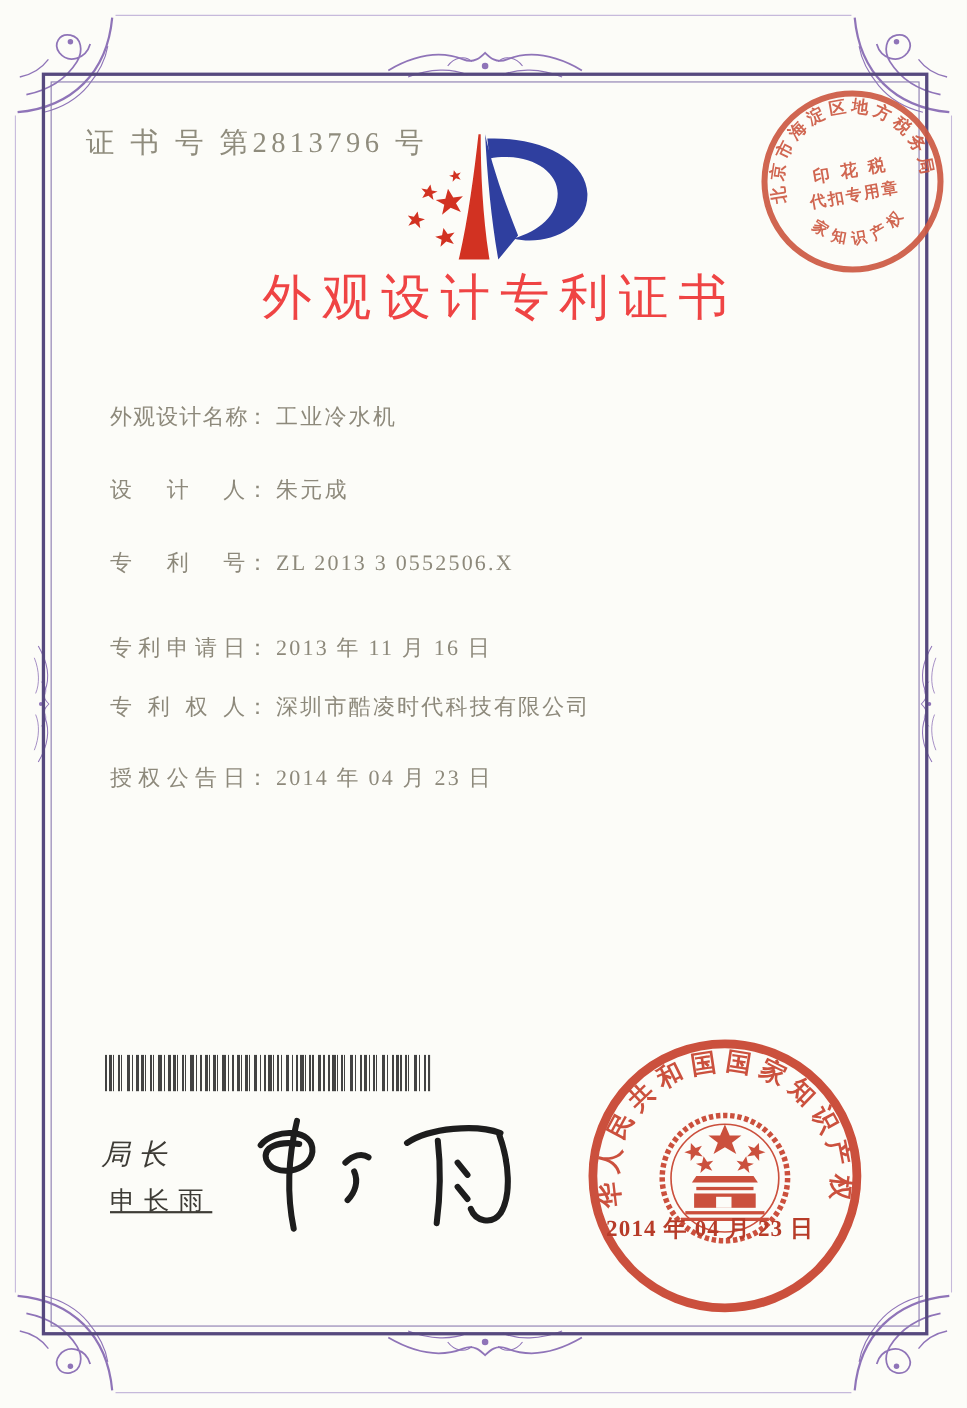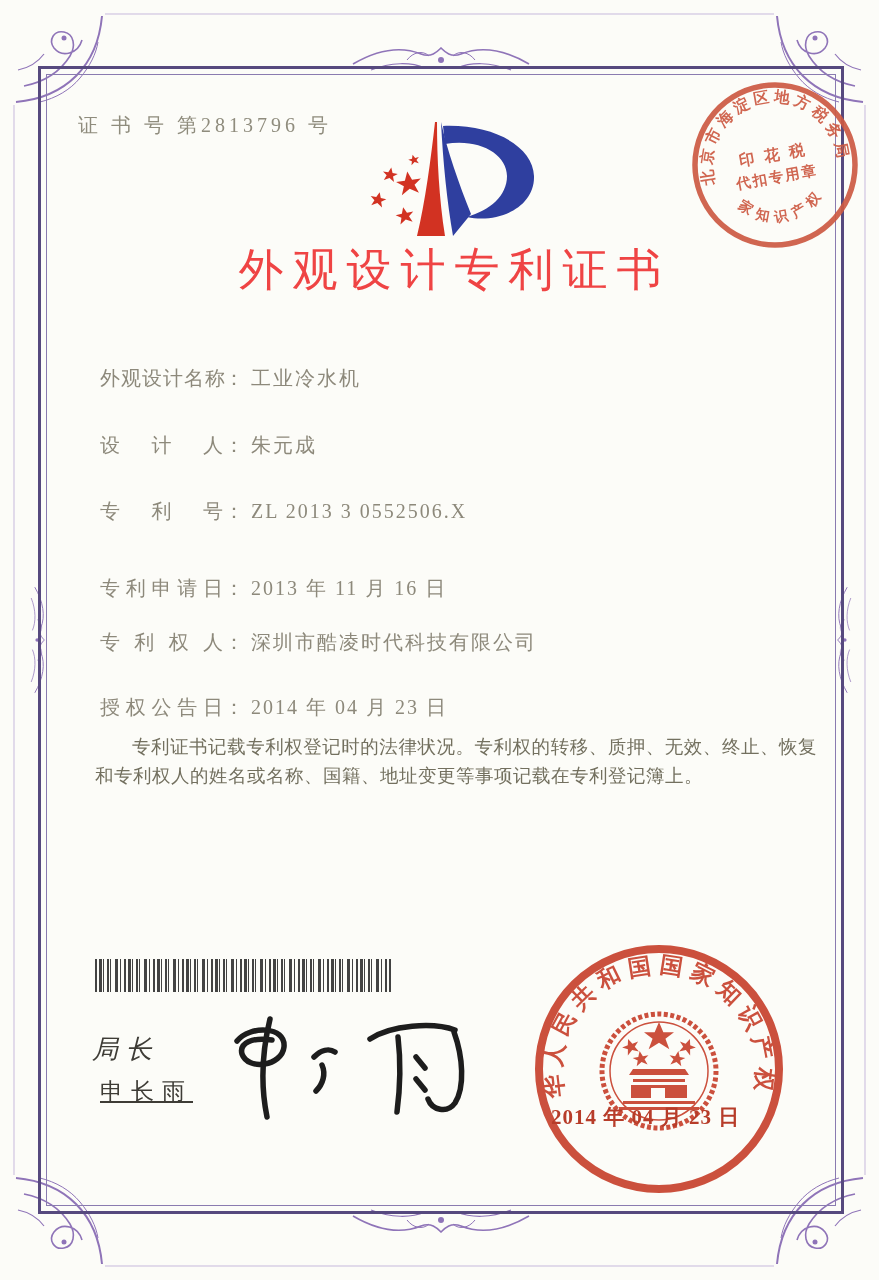--- a/index.html
+++ b/index.html
@@ -9,21 +9,21 @@
     font-family:"Liberation Serif","DejaVu Serif",serif;
     color:#6f6c60;
   }
   
   .ornaments{position:absolute;left:0;top:0;width:879px;height:1280px;pointer-events:none;}
   .frame{position:absolute;left:38px;top:66px;width:806px;height:1148px;
     border:3px solid #56497e;box-sizing:border-box;}
   .frame-inner{position:absolute;left:46px;top:74px;width:790px;height:1132px;
     border:1px solid #8a7bb0;box-sizing:border-box;}
   
-  .cert-no{position:absolute;left:78px;top:112px;font-size:20px;letter-spacing:4px;color:#8f8c7d;}
+  .cert-no{position:absolute;left:78px;top:112px;font-size:26px;letter-spacing:4px;color:#8f8c7d;}
   .logo{position:absolute;left:335px;top:118px;width:215px;height:122px;}
   .title{position:absolute;left:15px;top:240px;width:879px;text-align:center;
     font-size:45px;font-weight:normal;letter-spacing:9px;color:#ef4444;}
   .tax-stamp{position:absolute;left:688px;top:78px;width:174px;height:174px;opacity:.92;}
   
   .fields{position:absolute;left:100px;top:365px;width:620px;font-size:20px;color:#8d897b;}
   .field-row{position:absolute;left:0;white-space:nowrap;letter-spacing:1px;}
   .flabel{display:inline-block;width:124px;text-align:justify;text-align-last:justify;vertical-align:bottom;}
   .fcolon{display:inline-block;margin-right:6px;}
   .fvalue{letter-spacing:2px;}
@@ -154,21 +154,20 @@
     </div>
     <div class="field-row" style="top:264px">
       <span class="flabel">专利权人</span><span class="fcolon">：</span><span class="fvalue">深圳市酷凌时代科技有限公司</span>
     </div>
     <div class="field-row" style="top:329px">
       <span class="flabel">授权公告日</span><span class="fcolon">：</span><span class="fvalue">2014 年 04 月 23 日</span>
     </div>
   </div>
 
   <div class="body-text">
-    <p>专利证书记载专利权登记时的法律状况。专利权的转移、质押、无效、终止、恢复和专利权人的姓名或名称、国籍、地址变更等事项记载在专利登记簿上。</p>
   </div>
 
   <div class="barcode"></div>
 
   <div class="sig-title">局长</div>
   <div class="sig-name">申长雨</div>
   <svg class="signature" viewBox="0 0 300 125">
     <g fill="none" stroke="#1d1d1d" stroke-width="5.5" stroke-linecap="round">
       <path d="M78,16 C71,45 68,80 75,114"></path>
       <path d="M45,38 C58,22 94,23 92,44 C90,63 56,68 50,51 C47,40 60,34 80,37"></path>

